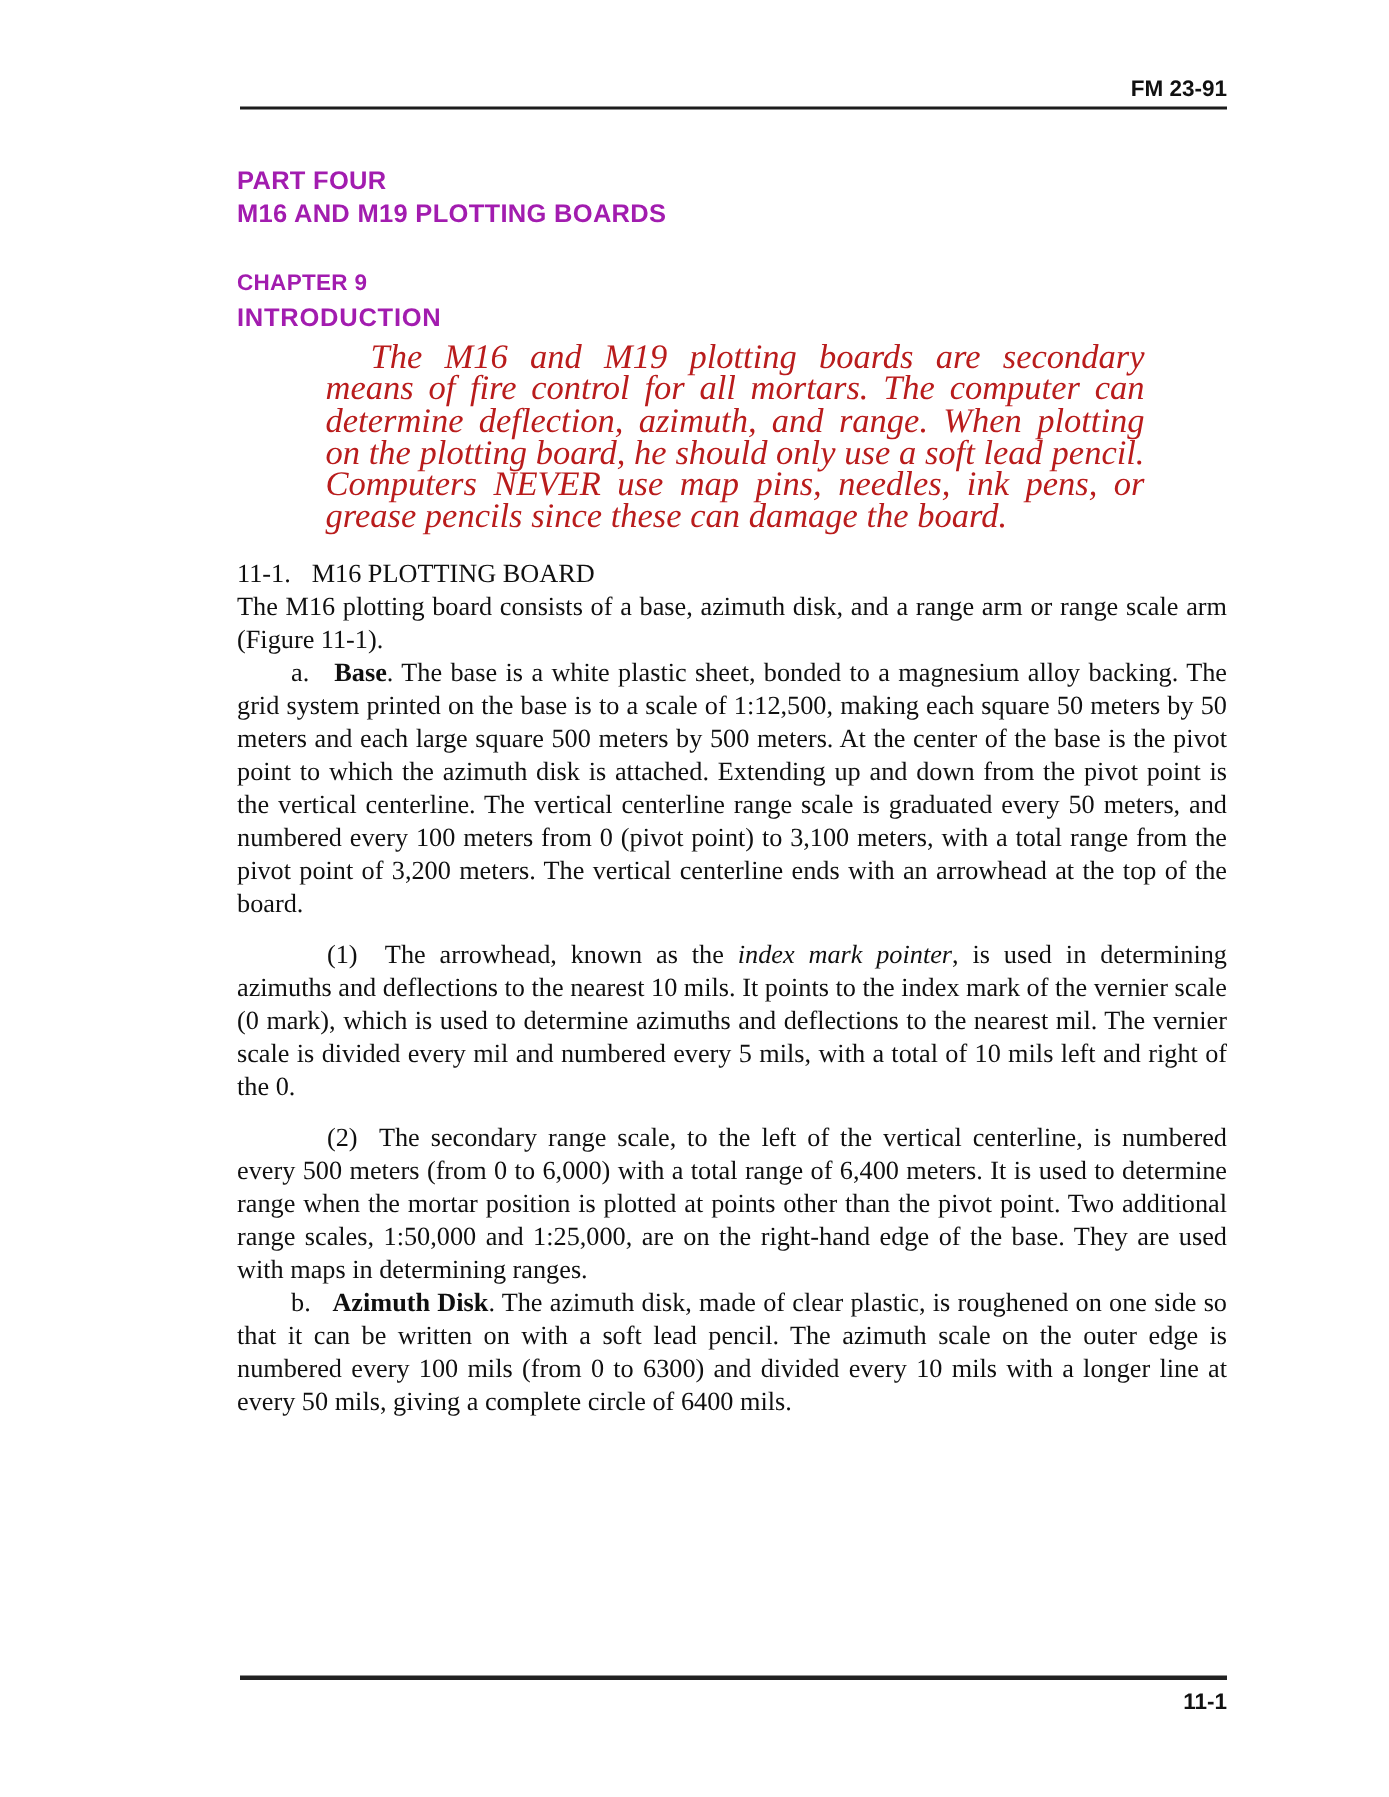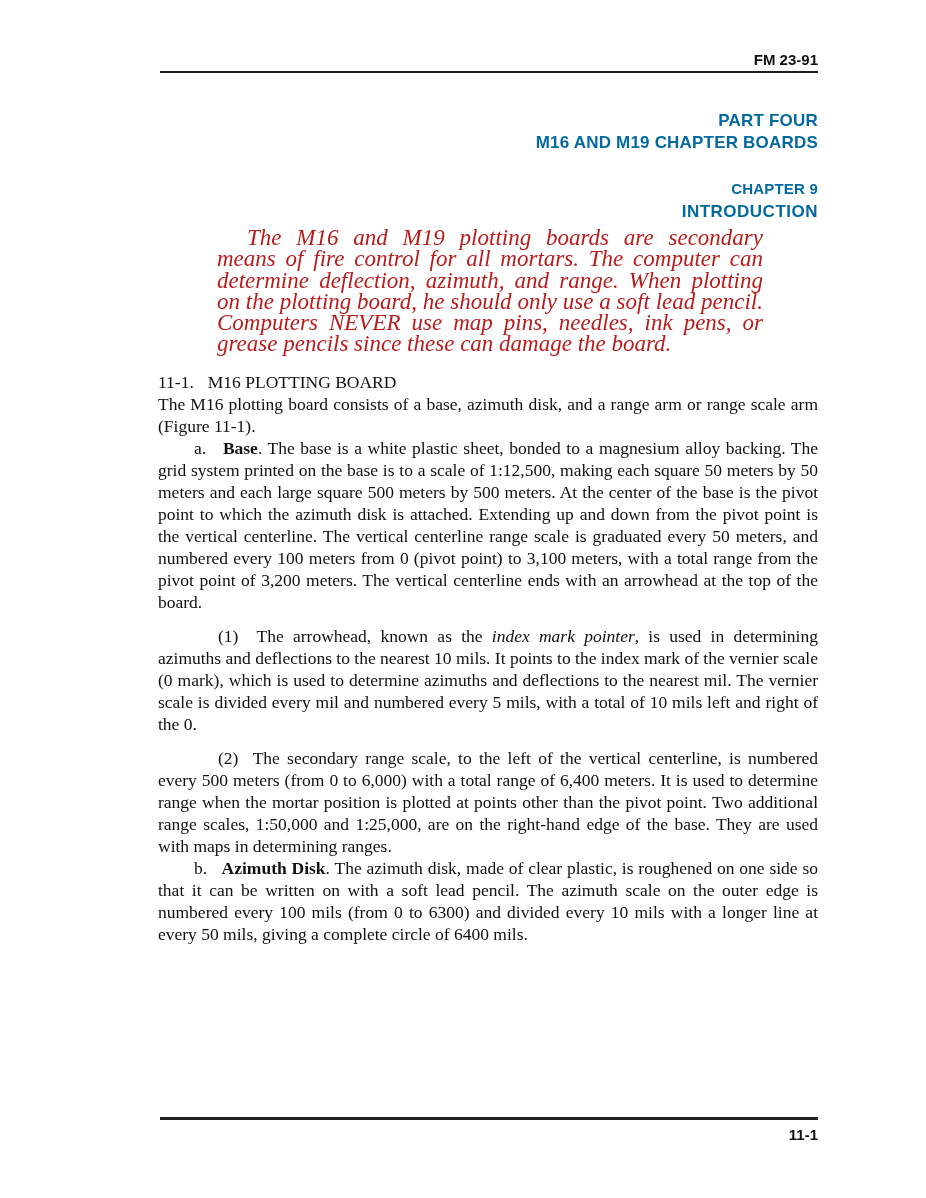--- a/index.html
+++ b/index.html
@@ -17,23 +17,23 @@
     font-family:"Liberation Sans", sans-serif;
     font-weight:700; font-size:15px; color:#111;
   }
   .header-rule{
     position:absolute; top:71px; left:160px; right:108px;
     height:2px; background:#1c1c1c;
   }
   
   .title-block{
     position:absolute; top:110px; left:158px; width:660px;
-    text-align:right;
+    text-align:left;
     font-family:"Liberation Sans", sans-serif;
-    font-weight:700; color:#0369a1;
+    font-weight:700; color:#a21caf;
   }
   .part-title{font-size:17px; line-height:22px; letter-spacing:.2px;}
   .part-subtitle{font-size:17px; line-height:22px; letter-spacing:.2px;}
   .chapter-label{font-size:15px; line-height:18px; margin-top:26px; letter-spacing:.2px;}
   .chapter-title{font-size:17px; line-height:27px; letter-spacing:.5px;}
   
   .intro-note{
     position:absolute; top:227px; left:217px; width:546px;
     font-style:italic; font-size:23px; line-height:21.3px;
     text-align:justify; text-indent:30px; color:#b91c1c;
@@ -65,21 +65,21 @@
 </head>
 <body>
 
 <div class="page">
 
   <div class="doc-ref">FM 23-91</div>
   <div class="header-rule"></div>
 
   <div class="title-block">
     <div class="part-title">PART FOUR</div>
-    <div class="part-subtitle">M16 AND M19 CHAPTER BOARDS</div>
+    <div class="part-subtitle">M16 AND M19 PLOTTING BOARDS</div>
     <div class="chapter-label">CHAPTER 9</div>
     <div class="chapter-title">INTRODUCTION</div>
   </div>
 
   <div class="intro-note">The M16 and M19 plotting boards are secondary means of fire control for all mortars.  The computer can determine deflection, azimuth, and range.  When plotting on the plotting board, he should only use a soft lead pencil.  Computers NEVER use map pins, needles, ink pens, or grease pencils since these can damage the board.</div>
 
   <div class="section-body">
     <h2 class="section-heading"><span class="sec-num">11-1.</span><span>M16 PLOTTING BOARD</span></h2>
     <p>The M16 plotting board consists of a base, azimuth disk, and a range arm or range scale arm (Figure 11-1).</p>
     <p class="indent1"><span>a.&nbsp;&nbsp; </span><span style="font-weight: 700;">Base</span><span>.  The base is a white plastic sheet, bonded to a magnesium alloy backing.  The grid system printed on the base is to a scale of 1:12,500, making each square 50 meters by 50 meters and each large square 500 meters by 500 meters.  At the center of the base is the pivot point to which the azimuth disk is attached.  Extending up and down from the pivot point is the vertical centerline. The vertical centerline range scale is graduated every 50 meters, and numbered every 100 meters from 0 (pivot point) to 3,100 meters, with a total range from the pivot point of 3,200 meters.  The vertical centerline ends with an arrowhead at the top of the board.</span></p>

